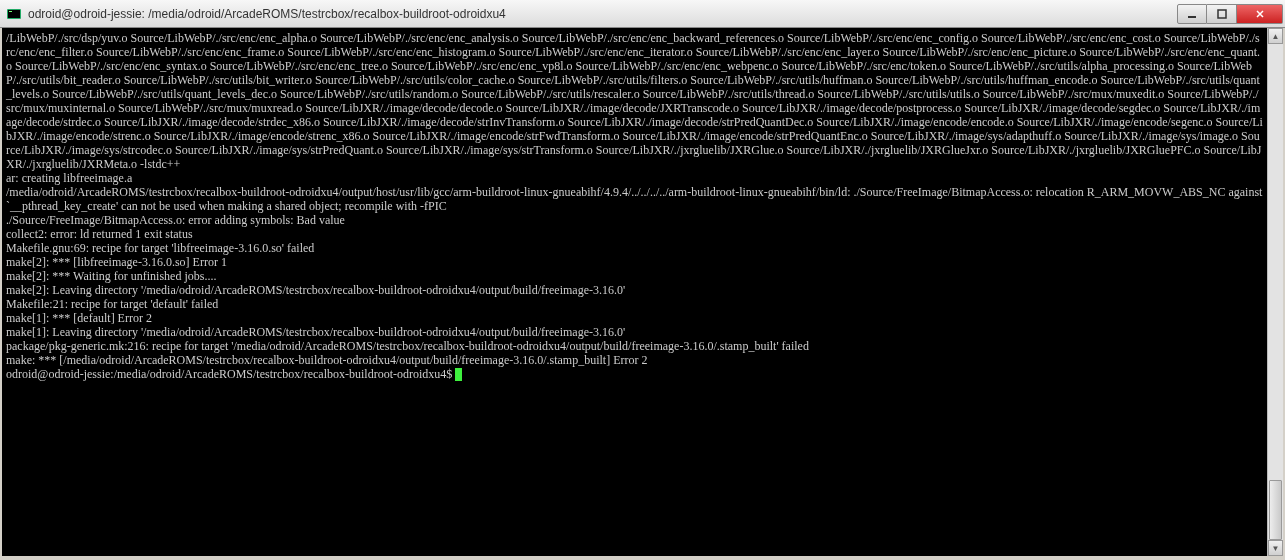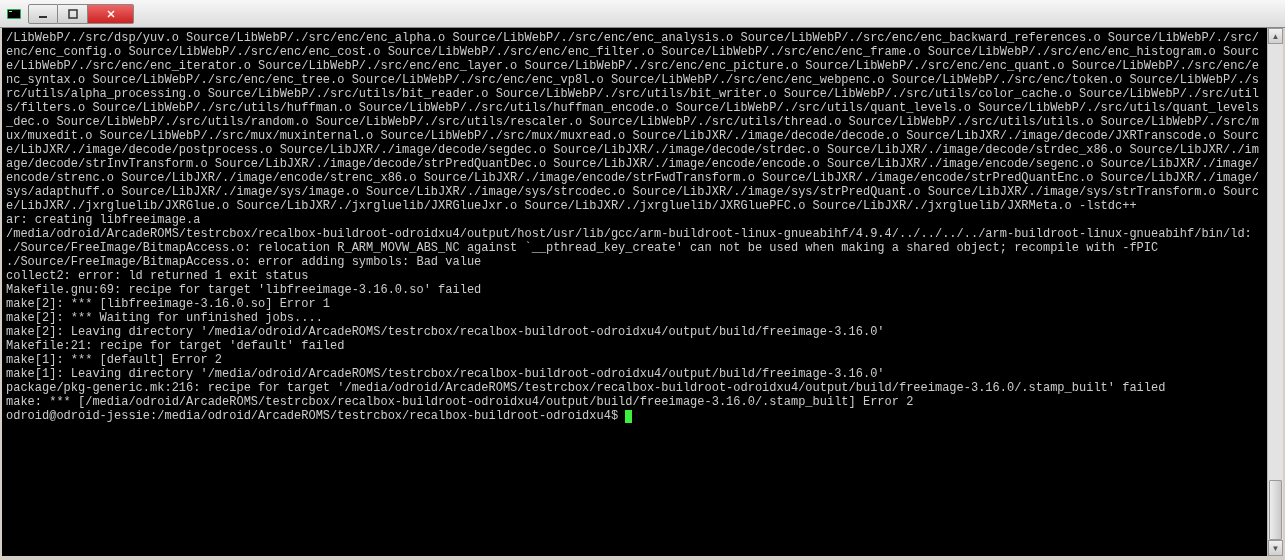--- a/index.html
+++ b/index.html
@@ -60,21 +60,21 @@
     color: white;
     width: 46px;
     border-top-right-radius: 2px;
     border-bottom-right-radius: 2px;
   }
   .terminal {
     position: absolute;
     top: 28px; left: 2px; right: 18px; bottom: 4px;
     background: #000;
     color: #cccccc;
-    font-family: Liberation Mono, monospace;
+    font-family: Liberation Serif, serif;
     font-size: 12px;
     line-height: 14px;
     padding: 3px 4px;
     overflow: hidden;
     white-space: pre-wrap;
     word-break: break-all;
   }
   .scrollbar {
     position: absolute;
     top: 28px; right: 2px; bottom: 4px;
@@ -115,20 +115,21 @@
 <body>
 
 <div class="window-frame">
   <span class="title-icon">
     <svg viewBox="0 0 16 16">
         <rect x="1" y="3" width="14" height="10" fill="#2a6" rx="1"></rect>
         <rect x="2" y="4" width="12" height="8" fill="#000"></rect>
         <rect x="3" y="5" width="3" height="1" fill="#7f7"></rect>
       </svg>
   </span>
+  <span class="title-text">odroid@odroid-jessie: /media/odroid/ArcadeROMS/testrcbox/recalbox-buildroot-odroidxu4</span>
   <div class="win-buttons">
     <div class="win-btn">
       <svg width="10" height="10" viewBox="0 0 10 10">
           <rect x="1" y="7" width="8" height="2" fill="#333"></rect>
         </svg>
     </div>
     <div class="win-btn">
       <svg width="10" height="10" viewBox="0 0 10 10">
           <rect x="1" y="1" width="8" height="8" fill="none" stroke="#333" stroke-width="1.5"></rect>
         </svg>

